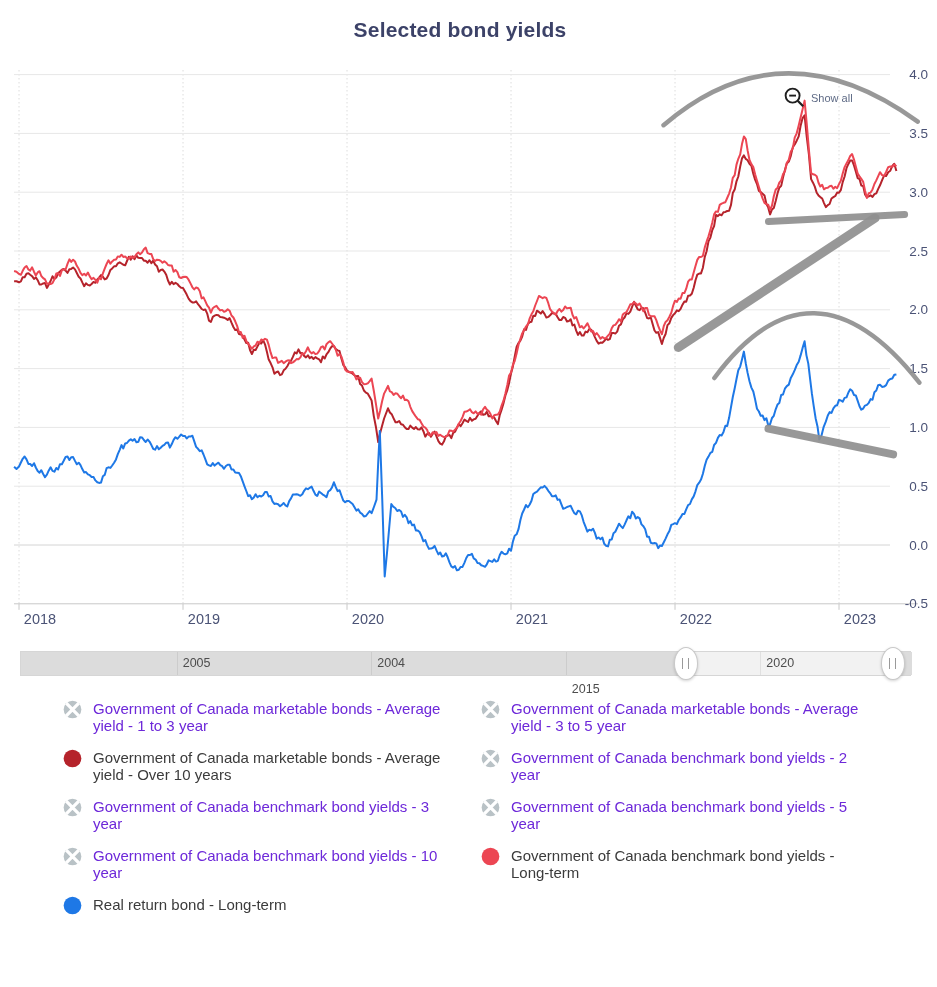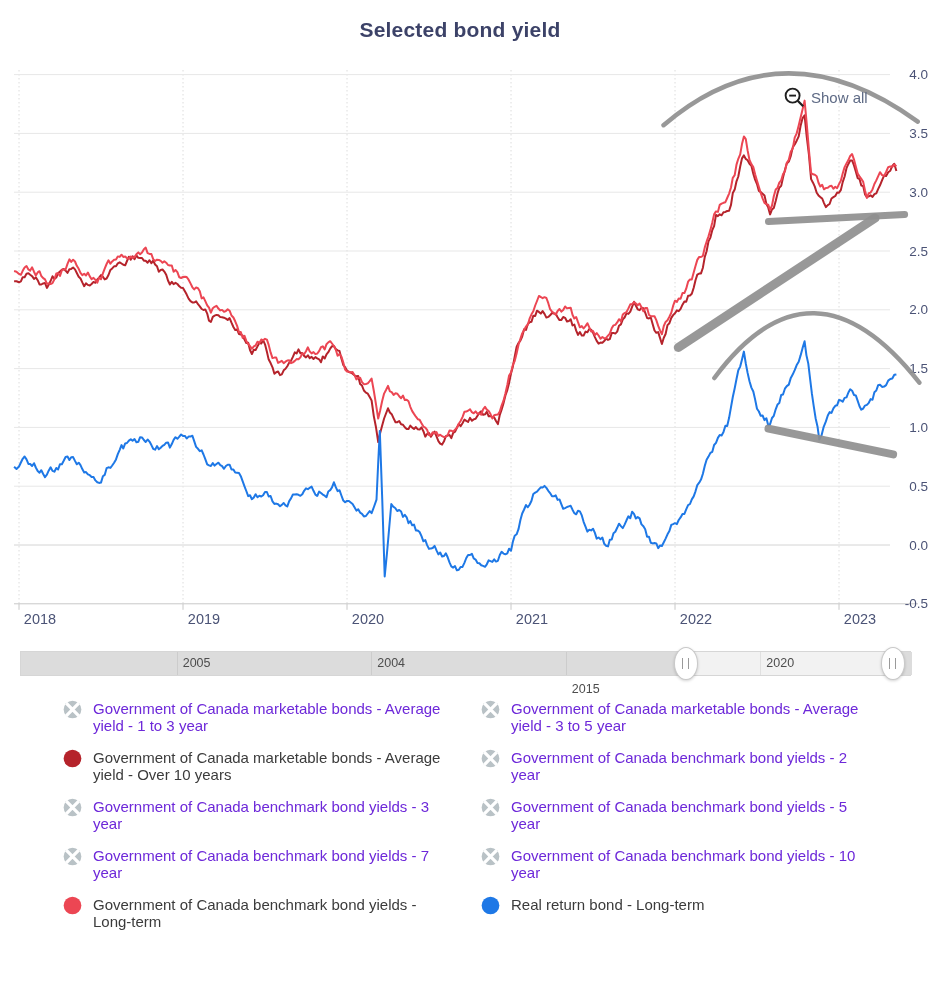--- a/index.html
+++ b/index.html
@@ -6,21 +6,21 @@
   body{font-family:"Liberation Sans",sans-serif;}
   #page{position:relative;width:937px;height:987px;background:#fff;overflow:hidden;}
 
   .chart-title{position:absolute;top:18px;left:0;width:920px;text-align:center;
     font-size:21px;font-weight:bold;color:#3c4268;letter-spacing:.2px;}
 
   #chart-svg{position:absolute;top:0;left:0;}
 
   .show-all{position:absolute;top:85px;left:782px;display:flex;align-items:center;gap:6px;
     cursor:pointer;background:transparent;border:none;padding:2px;}
-  .show-all span{font-size:15px;color:#5e6a85;}
+  .show-all span{font-size:11px;color:#5e6a85;}
 
   
   .navigator{position:absolute;top:651px;left:20px;width:891px;height:25px;
     background:#f2f2f2;border:1px solid #d6d6d6;box-sizing:border-box;}
   .nav-mask{position:absolute;top:0;height:23px;background:#dcdcdc;}
   .nav-tick{position:absolute;top:0;width:1px;height:23px;background:rgba(0,0,0,0.07);}
   .nav-label{position:absolute;top:0;height:31px;line-height:23px;font-size:12.5px;color:#4d4d4d;
     transform:translateX(-50%);}
   .nav-handle{position:absolute;top:-5px;width:24px;height:33px;background:#fff;
     border:1px solid #c9c9c9;border-radius:50%;box-sizing:border-box;
@@ -34,21 +34,21 @@
   .legend-item{display:flex;align-items:flex-start;gap:11px;cursor:pointer;}
   .legend-item .marker{flex:0 0 auto;width:19px;height:19px;margin-top:0;}
   .legend-item .lbl{font-size:15px;line-height:16.5px;color:#6d28d9;padding-top:1px;}
   .legend-item.enabled .lbl{color:#3b3b3b;}
 </style>
 </head>
 <body>
 
 <div id="page">
 
-  <div class="chart-title">Selected bond yield</div>
+  <div class="chart-title">Selected bond yields</div>
 
   <svg id="chart-svg" width="937" height="645">
       <line x1="19" x2="19" y1="70" y2="603.8" stroke="#dcdcdc" stroke-width="1" stroke-dasharray="1.5,2.5"></line>
       <line x1="183" x2="183" y1="70" y2="603.8" stroke="#dcdcdc" stroke-width="1" stroke-dasharray="1.5,2.5"></line>
       <line x1="347" x2="347" y1="70" y2="603.8" stroke="#dcdcdc" stroke-width="1" stroke-dasharray="1.5,2.5"></line>
       <line x1="511" x2="511" y1="70" y2="603.8" stroke="#dcdcdc" stroke-width="1" stroke-dasharray="1.5,2.5"></line>
       <line x1="675" x2="675" y1="70" y2="603.8" stroke="#dcdcdc" stroke-width="1" stroke-dasharray="1.5,2.5"></line>
       <line x1="839" x2="839" y1="70" y2="603.8" stroke="#dcdcdc" stroke-width="1" stroke-dasharray="1.5,2.5"></line>
       <line x1="14" x2="890" y1="545" y2="545" stroke="#d4d4d4" stroke-width="1"></line>
       <line x1="14" x2="890" y1="486.2" y2="486.2" stroke="#e7e7e7" stroke-width="1"></line>
@@ -160,27 +160,20 @@
           <circle cx="10" cy="10" r="9.3" fill="#b9c2c6"></circle>
           <path d="M3.4 3.4 L16.6 16.6 M16.6 3.4 L3.4 16.6" stroke="#fff" stroke-width="3.4"></path>
         </svg>
         <div class="lbl">Government of Canada benchmark bond yields - 5 year</div>
       </div>
       <div class="legend-item">
         <svg viewBox="0 0 20 20" class="marker">
           <circle cx="10" cy="10" r="9.3" fill="#b9c2c6"></circle>
           <path d="M3.4 3.4 L16.6 16.6 M16.6 3.4 L3.4 16.6" stroke="#fff" stroke-width="3.4"></path>
         </svg>
-        <div class="lbl">Government of Canada benchmark bond yields - 7 year</div>
-      </div>
-      <div class="legend-item">
-        <svg viewBox="0 0 20 20" class="marker">
-          <circle cx="10" cy="10" r="9.3" fill="#b9c2c6"></circle>
-          <path d="M3.4 3.4 L16.6 16.6 M16.6 3.4 L3.4 16.6" stroke="#fff" stroke-width="3.4"></path>
-        </svg>
         <div class="lbl">Government of Canada benchmark bond yields - 10 year</div>
       </div>
       <div class="legend-item enabled">
         <svg viewBox="0 0 20 20" class="marker">
           <circle cx="10" cy="10" r="9.3" fill="#ec4653"></circle>
         </svg>
         <div class="lbl">Government of Canada benchmark bond yields - Long-term</div>
       </div>
       <div class="legend-item enabled">
         <svg viewBox="0 0 20 20" class="marker">

